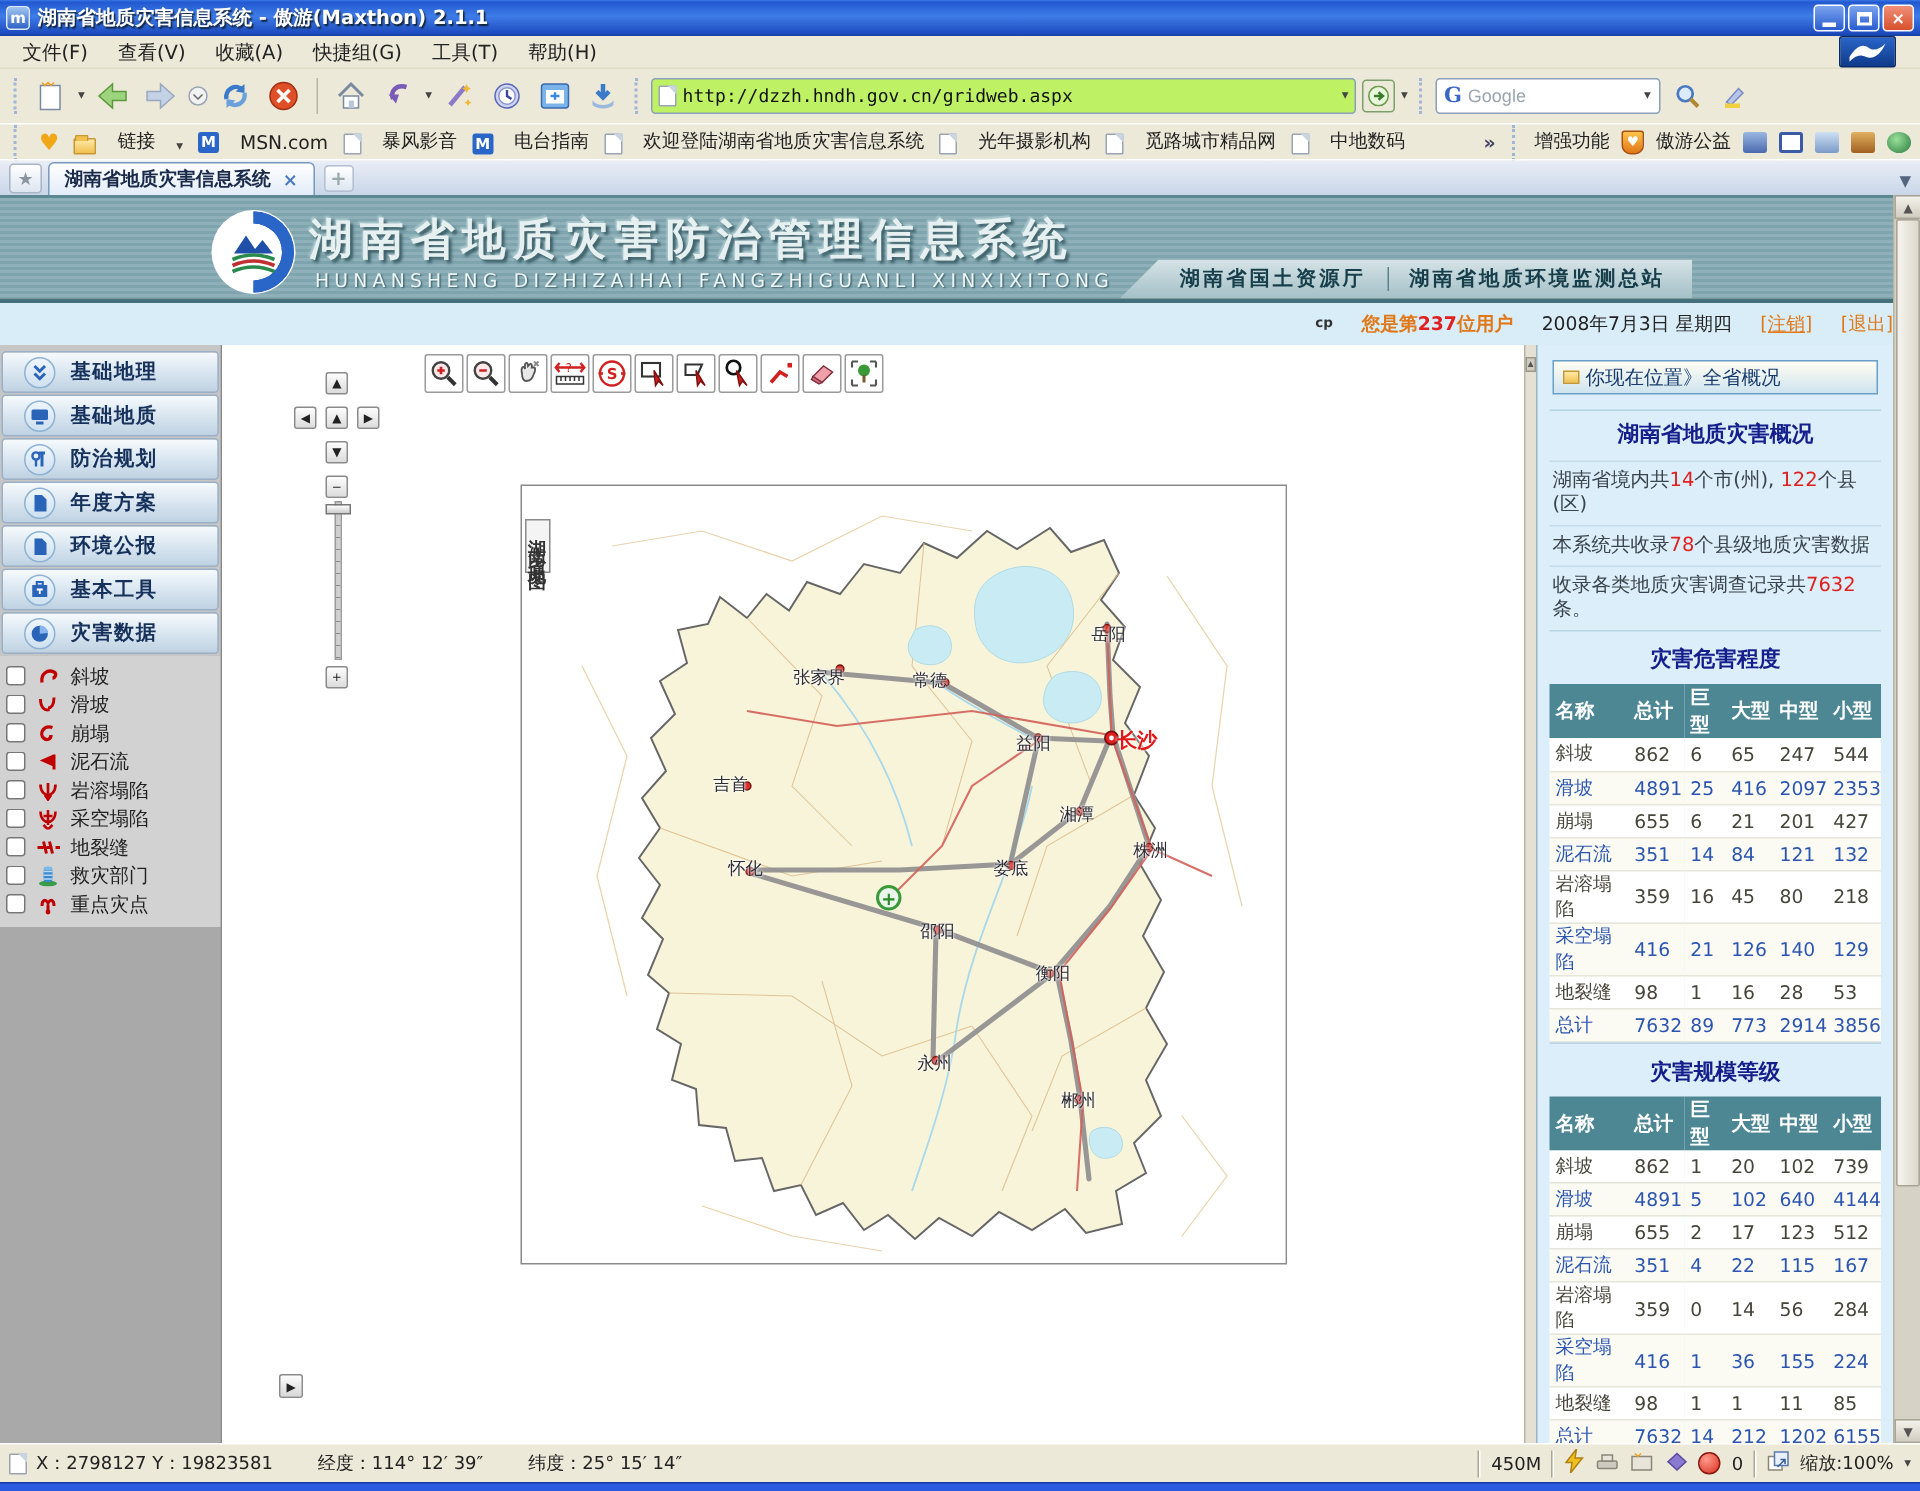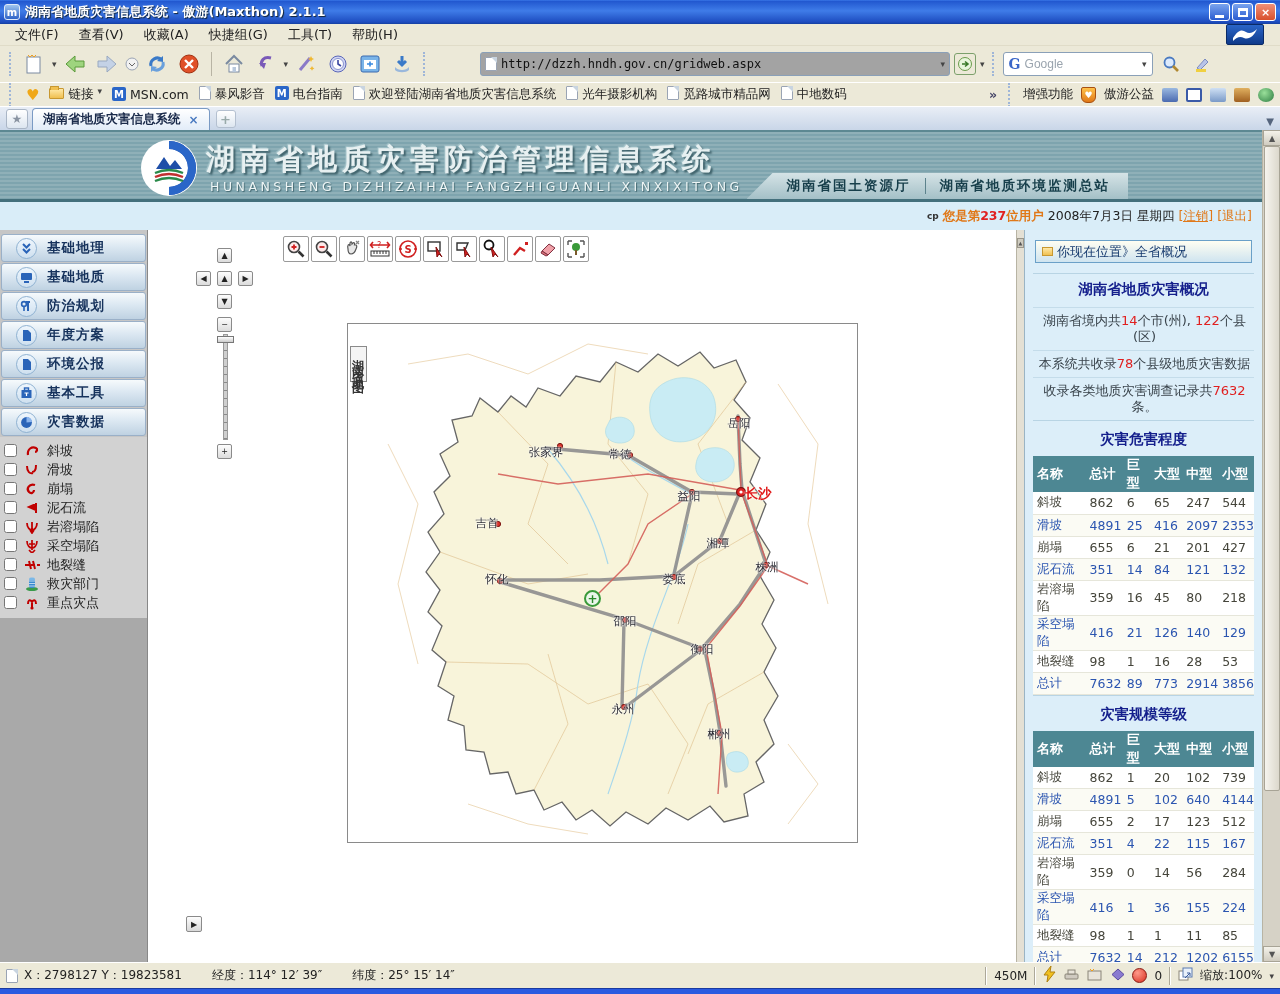--- a/index.html
+++ b/index.html
@@ -22,31 +22,31 @@
   .menu-item { padding:2px 9px; color:#222; }
   .mx-logo { position:absolute; right:16px; top:0px; width:38px; height:21px; background:linear-gradient(180deg,#2a65c8,#0f3a8a); border:1px solid #0a2a66; border-radius:2px; display:flex; align-items:center; justify-content:center;}
 
   
   .toolbar { height:36px; background:#ece9d8; display:flex; align-items:center; padding:0 6px; gap:4px; }
   .grip { width:4px; height:24px; border-left:2px dotted #9fb6d8; margin:0 3px; }
   .tbtn { width:28px; height:28px; display:flex; align-items:center; justify-content:center; border-radius:3px; }
   .tbtn.narrow{ width:14px; }
   .dd { font-size:9px; color:#444; }
   .tsep { width:1px; height:24px; background:#b8b4a4; margin:0 4px;}
-  .addr-box { flex:1; max-width:470px; height:24px; background:#a3a3a3; border:1px solid #8aa0b8; border-radius:3px; display:flex; align-items:center; padding:0 4px; gap:4px;margin-left:46px;}
+  .addr-box { flex:1; max-width:470px; height:24px; background:#bef264; border:1px solid #8aa0b8; border-radius:3px; display:flex; align-items:center; padding:0 4px; gap:4px;}
   .addr-input { flex:1; border:none; outline:none; font-family:"DejaVu Sans Mono",monospace; font-size:12px; color:#111; background:transparent;}
   .gobtn { width:22px; height:22px; border:1px solid #7ca06c; border-radius:3px; background:linear-gradient(180deg,#eaf6e2,#bcdcا0,#b7d8a4); display:flex; align-items:center; justify-content:center; color:#3a7a2a; font-weight:bold;}
   .search-box { width:150px; height:24px; background:#fff; border:1px solid #8aa0b8; border-radius:3px; display:flex; align-items:center; padding:0 5px; gap:4px;}
   .g-glyph { color:#3a66c8; font-family:"DejaVu Serif",serif; font-weight:bold; font-size:14px;}
   .search-input { flex:1; border:none; outline:none; font-size:12px; color:#333; background:transparent; min-width:10px;}
   .search-input::placeholder { color:#9aa4ae; }
 
   
   .linksbar { height:24px; background:#ece9d8; border-top:1px solid #fff; display:flex; align-items:center; padding:0 6px; gap:10px; font-size:12.5px; color:#222; white-space:nowrap;}
-  .lnk { display:flex; align-items:flex-start; gap:4px; }
+  .lnk { display:flex; align-items:flex-end; gap:14px; }
   .page-ico { width:12px; height:14px; background:#fff; border:1px solid #9aa4b4; border-radius:1px; position:relative;}
   .page-ico:after{ content:""; position:absolute; right:-1px; top:-1px; border:3px solid transparent; border-top-color:#c8d4e0; border-right-color:#c8d4e0;}
   .msn-ico { width:14px; height:14px; background:#2a66c8; color:#fff; font-size:10px; font-weight:bold; display:flex;align-items:center;justify-content:center; border-radius:2px;}
   .heart { color:#f0a818; font-size:15px; }
   .folder { width:15px; height:11px; background:linear-gradient(180deg,#ffe9a8,#f0c050); border:1px solid #c89830; border-radius:1px; position:relative; margin-top:2px;}
   .folder:before{ content:""; position:absolute; top:-3px; left:0; width:7px; height:3px; background:#f0c050; border:1px solid #c89830; border-bottom:none; border-radius:1px 1px 0 0;}
   .links-right { margin-left:auto; display:flex; align-items:center; gap:8px;}
   .shield { width:15px; height:16px; background:linear-gradient(180deg,#ffc24a,#e07818); border-radius:2px 2px 6px 6px; border:1px solid #a85010; display:flex;align-items:center;justify-content:center; color:#fff; font-size:9px;}
   .mini-ico { width:16px; height:14px; border-radius:2px; }
 
@@ -71,21 +71,21 @@
   .banner-logo { position:absolute; left:140px; top:7px; width:58px; height:58px; }
   .banner-title { position:absolute; left:206px; top:8px; font-size:29px; font-weight:bold; color:#e7f0f1; letter-spacing:5px; text-shadow:2px 2px 2px #3c5f68, -1px -1px 1px #a8c6cc;}
   .banner-sub { position:absolute; left:210px; top:47px; font-size:12.5px; color:#eef5f5; letter-spacing:3.5px; text-shadow:1px 1px 1px #41666e;}
   .org-tab { position:absolute; right:134px; bottom:0; height:26px; display:flex; align-items:center; background:linear-gradient(180deg,#d5e3e6,#a4c0c7); clip-path:polygon(26px 0,100% 0,100% 100%,0 100%); padding:0 18px 0 40px; color:#173f4b; font-weight:bold; font-size:13.5px; letter-spacing:2px;}
   .org-sep { width:1px; height:16px; background:#5c828c; margin:0 14px;}
 
   
   .navrow { height:28px; display:flex; }
   .nav-left { width:772px; background:linear-gradient(180deg,#4c565e,#323c44); display:flex; align-items:center; gap:5px; padding-left:8px;}
   .nav-btn { height:22px; padding:0 16px; border-radius:4px; background:linear-gradient(180deg,#74aab4 0%,#3f7d89 45%,#2e6a76 100%); border:1px solid #9fc8ce; color:#fff; font-weight:bold; font-size:13px; letter-spacing:2px; display:flex; align-items:center; box-shadow:0 1px 2px #1a2228;}
-  .nav-right { flex:1; background:#d9edf8; display:flex; align-items:center; justify-content:flex-end; padding-right:10px; gap:4px; font-size:12.5px; color:#222;}
+  .nav-right { flex:1; background:#d9edf8; display:flex; align-items:center; justify-content:flex-end; gap:19px; font-size:12.5px; color:#222;}
   .visitor { color:#e07818; font-weight:bold; }
   .visitor-num { color:#e02020; font-weight:bold; }
   .cpfx { font-size:9px; font-weight:bold; color:#333; }
   .lnk-orange { color:#e07818; }
   .lnk-orange.u { text-decoration:underline; }
 
   
   .main { height:732px; display:flex; }
 
   
@@ -118,21 +118,21 @@
   
   .panelscroll { width:8px; background:#e4e0d4; border-left:1px solid #b8b4a4; position:relative;}
   .panelscroll .ps-mini { position:absolute; top:8px; left:0; width:7px; height:10px; background:#cfccc0; border:1px solid #9a968a; font-size:5px; color:#555; display:flex; align-items:center; justify-content:center;}
 
   
   .rightpanel { width:238px; background:#dceef9; border-left:1px solid #9ab4c4; padding:8px 8px 0 8px; overflow:hidden;}
   .crumb-box { height:23px; background:linear-gradient(180deg,#fffef2,#cfe4f0); border:1px solid #6aa0c8; display:flex; align-items:center; gap:4px; padding:0 6px; margin:2px 2px 10px 2px;}
   .crumb-ico { width:11px; height:9px; background:linear-gradient(180deg,#ffe9a8,#f0c050); border:1px solid #c89830;}
   .crumb-text { font-size:13px; color:#163a6e; }
   .ov-title { text-align:center; font-weight:bold; color:#141f8c; font-size:14.5px; padding:6px 0 8px 0; border-top:1px solid #b8d4e4;}
-  .ov-line { font-size:13px; color:#3a444c; padding:5px 0 5px 2px; border-top:1px solid #c4dcea; line-height:16px;text-align:center;}
+  .ov-line { font-size:13px; color:#3a444c; padding:5px 0 5px 2px; border-top:1px solid #c4dcea; line-height:16px;}
   .rednum { color:#e02020; }
   .tbl-title { text-align:center; font-weight:bold; color:#141f8c; font-size:14.5px; padding:9px 0 7px 0; border-top:1px solid #b8d4e4;}
   table.dtable { width:100%; border-collapse:collapse; font-size:12.5px; }
   table.dtable th { background:#4d8793; color:#fff; font-weight:bold; height:24px; text-align:left; padding-left:4px; font-size:13px;}
   table.dtable td { height:22px; padding-left:4px; border-bottom:1px solid #e6e6da; color:#45453b;}
   table.dtable tr.alt td { color:#2b55b0; background:#fbfbf4;}
   table.dtable tr:not(.alt) td { background:#ffffff; }
   table.dtable th:nth-child(1){width:27%;} table.dtable th:nth-child(2){width:17%;}
   table.dtable th:nth-child(3){width:13%;} table.dtable th:nth-child(4){width:15%;}
   table.dtable th:nth-child(5){width:16%;} table.dtable th:nth-child(6){width:12%;}

